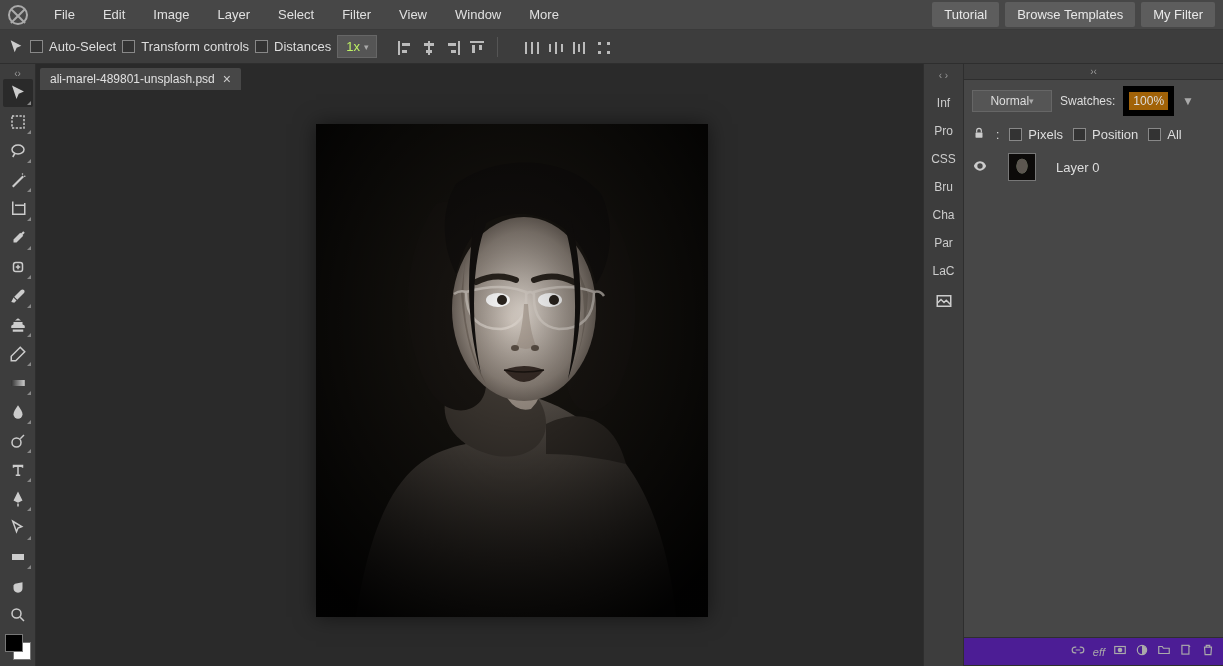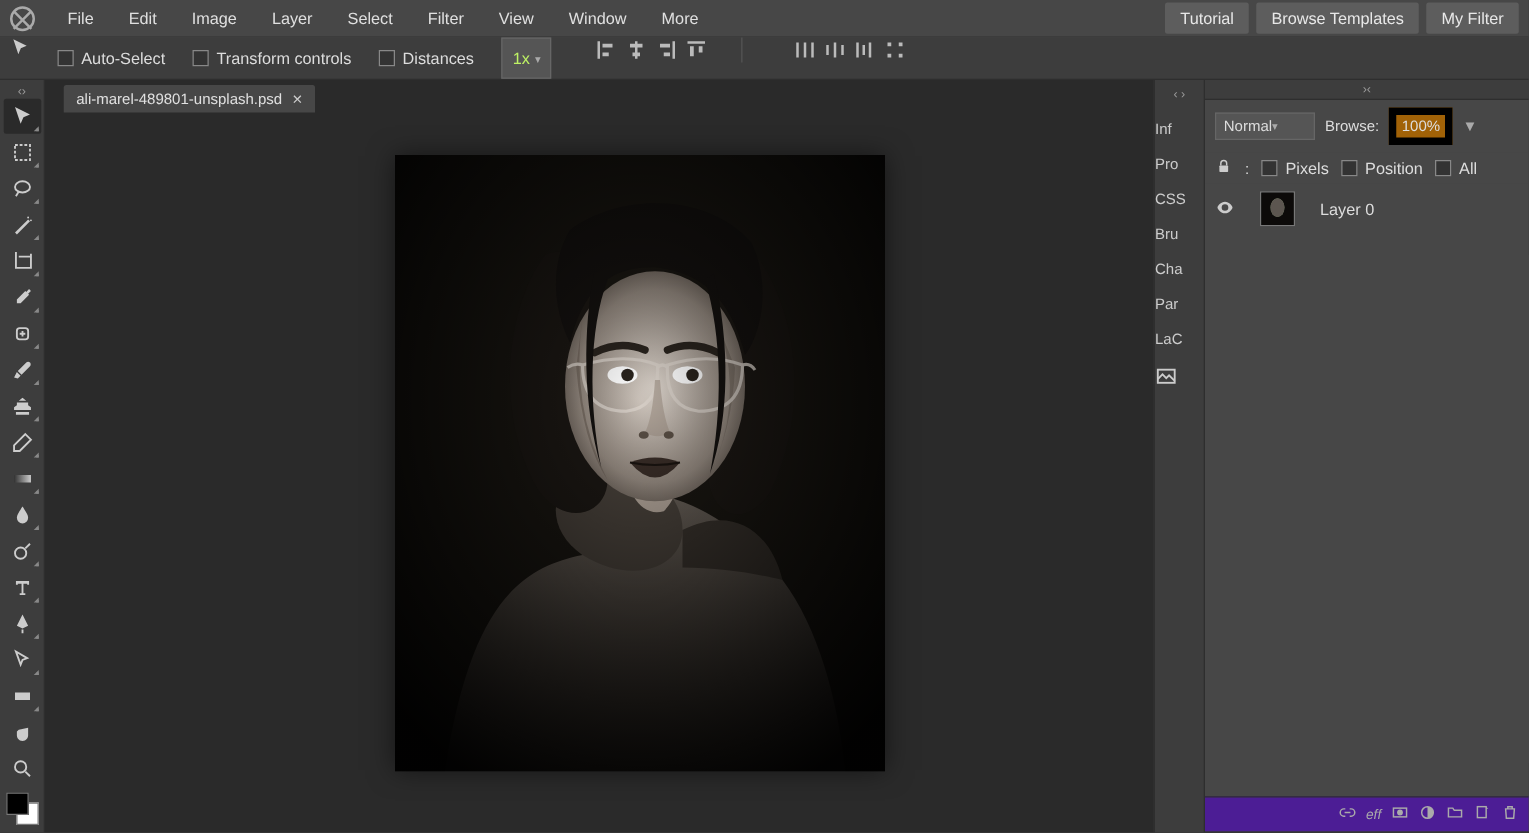--- a/index.html
+++ b/index.html
@@ -5,21 +5,21 @@
 *{box-sizing:border-box;margin:0;padding:0;font-family:Arial,Helvetica,sans-serif;user-select:none}
 body{width:1223px;height:666px;background:#474747;color:#ddd;overflow:hidden;font-size:13px}
 .menubar{height:30px;background:#474747;display:flex;align-items:center;padding:0 8px;border-bottom:1px solid #3a3a3a}
 .logo{width:20px;height:20px;border:2px solid #aaa;border-radius:50%;margin-right:12px;position:relative}
 .logo::before,.logo::after{content:"";position:absolute;top:50%;left:-2px;right:-2px;height:2px;background:#aaa}
 .logo::before{transform:rotate(45deg)}
 .logo::after{transform:rotate(-45deg)}
 .menu-item{padding:4px 14px;color:#e0e0e0;cursor:pointer;font-size:13px}
 .spacer{flex:1}
 .top-btn{background:#5d5d5d;padding:5px 12px;margin-left:6px;color:#e8e8e8;cursor:pointer;font-size:13px;border-radius:2px}
-.optbar{height:34px;background:#3d3d3d;display:flex;padding:0 8px;gap:22px;border-bottom:1px solid #2e2e2e}
+.optbar{height:34px;background:#3d3d3d;display:flex;align-items:center;padding:0 8px;gap:6px;border-bottom:1px solid #2e2e2e}
 .cursor-ic{width:16px;height:16px;position:relative}
 .cursor-ic svg{width:16px;height:16px;fill:#ccc}
 .chk{display:flex;align-items:center;gap:6px;color:#ddd;font-size:13px}
 .chk-box{width:13px;height:13px;border:1px solid #888;background:#333;cursor:pointer}
 .zoom-sel{background:#555;padding:3px 8px;color:#bef264;display:flex;align-items:center;gap:4px;border:1px solid #666}
 .zoom-sel::after{content:"▾";font-size:9px;color:#aaa}
 .align-grp{display:flex;gap:6px;margin-left:12px}
 .align-ic,.dist-ic{width:18px;height:18px;border:1px solid transparent;cursor:pointer;position:relative}
 .align-ic svg,.dist-ic svg{width:18px;height:18px;fill:#bbb}
 .vsep{width:1px;height:20px;background:#555;margin:0 6px}
@@ -28,39 +28,39 @@
 .toolbar .exp{width:30px;height:10px;display:flex;justify-content:center;color:#999;font-size:10px;cursor:pointer}
 .tool{width:30px;height:28px;display:flex;align-items:center;justify-content:center;cursor:pointer;border-radius:2px;position:relative}
 .tool svg{width:18px;height:18px;fill:#ccc}
 .tool.sel{background:#2a2a2a}
 .tool::after{content:"";position:absolute;right:2px;bottom:2px;border:2px solid transparent;border-right-color:#888;border-bottom-color:#888;width:0;height:0}
 .tool.noarrow::after{display:none}
 .swatch{width:30px;height:30px;position:relative;margin-top:2px}
 .swatch .bg{position:absolute;right:2px;bottom:2px;width:18px;height:18px;background:#fff;border:1px solid #777}
 .swatch .fg{position:absolute;left:2px;top:2px;width:18px;height:18px;background:#000;border:1px solid #777}
 .canvas-area{flex:1;background:#2a2a2a;position:relative;overflow:hidden}
-.tabbar{height:26px;display:flex;align-items:flex-end;padding-left:15px}
+.tabbar{height:26px;display:flex;align-items:flex-end;padding-left:4px}
 .tab{background:#474747;color:#e0e0e0;padding:4px 10px;font-size:12px;display:flex;align-items:center;gap:8px;border-radius:2px 2px 0 0}
 .tab-close{color:#ccc;cursor:pointer;font-size:14px;line-height:1}
 .canvas{position:absolute;left:280px;top:60px;width:392px;height:493px;background:#000;box-shadow:0 0 20px rgba(0,0,0,.5)}
 .canvas svg{width:100%;height:100%;display:block}
 .rpanels{width:40px;background:#3d3d3d;border-left:1px solid #2e2e2e;display:flex;flex-direction:column;align-items:center;padding-top:6px;gap:14px}
 .rpanels .exp2{color:#999;font-size:10px;cursor:pointer;height:12px}
-.rp-item{color:#ccc;font-size:12px;cursor:pointer;text-align:left;width:100%}
+.rp-item{color:#ccc;font-size:12px;cursor:pointer;text-align:center;width:100%}
 .rp-icon svg{width:18px;height:18px;fill:#ccc}
 .right{width:260px;background:#3d3d3d;border-left:1px solid #2e2e2e;display:flex;flex-direction:column}
 .pgrp{border-bottom:1px solid #2e2e2e}
 .phead{height:26px;background:#3d3d3d;display:flex;align-items:flex-end;padding:0 6px}
 .ptab{padding:4px 10px;font-size:12px;color:#ccc;cursor:pointer}
 .ptab.act{background:#474747;color:#fff;font-weight:bold}
 .pbody{background:#474747;padding:6px 10px;color:#ddd;font-size:13px}
 .pbody.hist{height:160px}
 .pbody.lay{flex:1;display:flex;flex-direction:column;padding:0}
 .lay-opts{display:flex;align-items:center;gap:8px;padding:6px 8px;background:#474747;font-size:12px}
-.blend{background:#555;border:1px solid #666;color:#ddd;padding:3px 6px;width:80px;display:flex;justify-content:flex-start;align-items:center}
+.blend{background:#555;border:1px solid #666;color:#ddd;padding:3px 6px;width:80px;display:flex;justify-content:center;align-items:center}
 .blend::after{content:"▾";font-size:9px;color:#aaa}
 .opac-val{background:#a16207;border:6px solid #000000;padding:2px 4px}
 .lock-row{display:flex;align-items:center;gap:10px;padding:4px 8px;background:#474747;font-size:12px}
 .lock-ic svg{width:14px;height:14px;fill:#ccc}
 .layer-list{flex:1;background:#474747;padding:4px 6px}
 .layer-row{display:flex;align-items:center;gap:20px;padding:2px}
 .eye svg{width:16px;height:16px;fill:#ccc}
 .thumb{width:28px;height:28px;background:#1a1a1a;border:1px solid #777;position:relative;overflow:hidden}
 .thumb svg{width:100%;height:100%}
 .layer-foot{height:28px;background:#4c1d95;display:flex;align-items:center;justify-content:flex-end;gap:8px;padding:0 8px;border-top:1px solid #2e2e2e}
@@ -364,21 +364,21 @@
   <div class="right">
     <div class="collapse-ic">›‹</div>
     <div class="pgrp">
     </div>
     <div class="pgrp" style="flex:1;display:flex;flex-direction:column">
       <div class="pbody lay">
         <div class="lay-opts">
           <div class="blend">
               <span>Normal</span>
             </div>
-          <span>Browse:</span>
+          <span>Swatches:</span>
           <span class="opac-val">100%</span>
           <span style="color:#aaa">▼</span>
         </div>
         <div class="lock-row">
           <span class="lock-ic"><svg viewBox="0 0 24 24">
                 <rect x="6" y="11" width="12" height="9" rx="1"></rect>
                 <path d="M8 11V8a4 4 0 118 0v3" fill="none" stroke="#ccc" stroke-width="2"></path>
               </svg></span>:
           <div class="chk">
               <div class="chk-box"></div>

